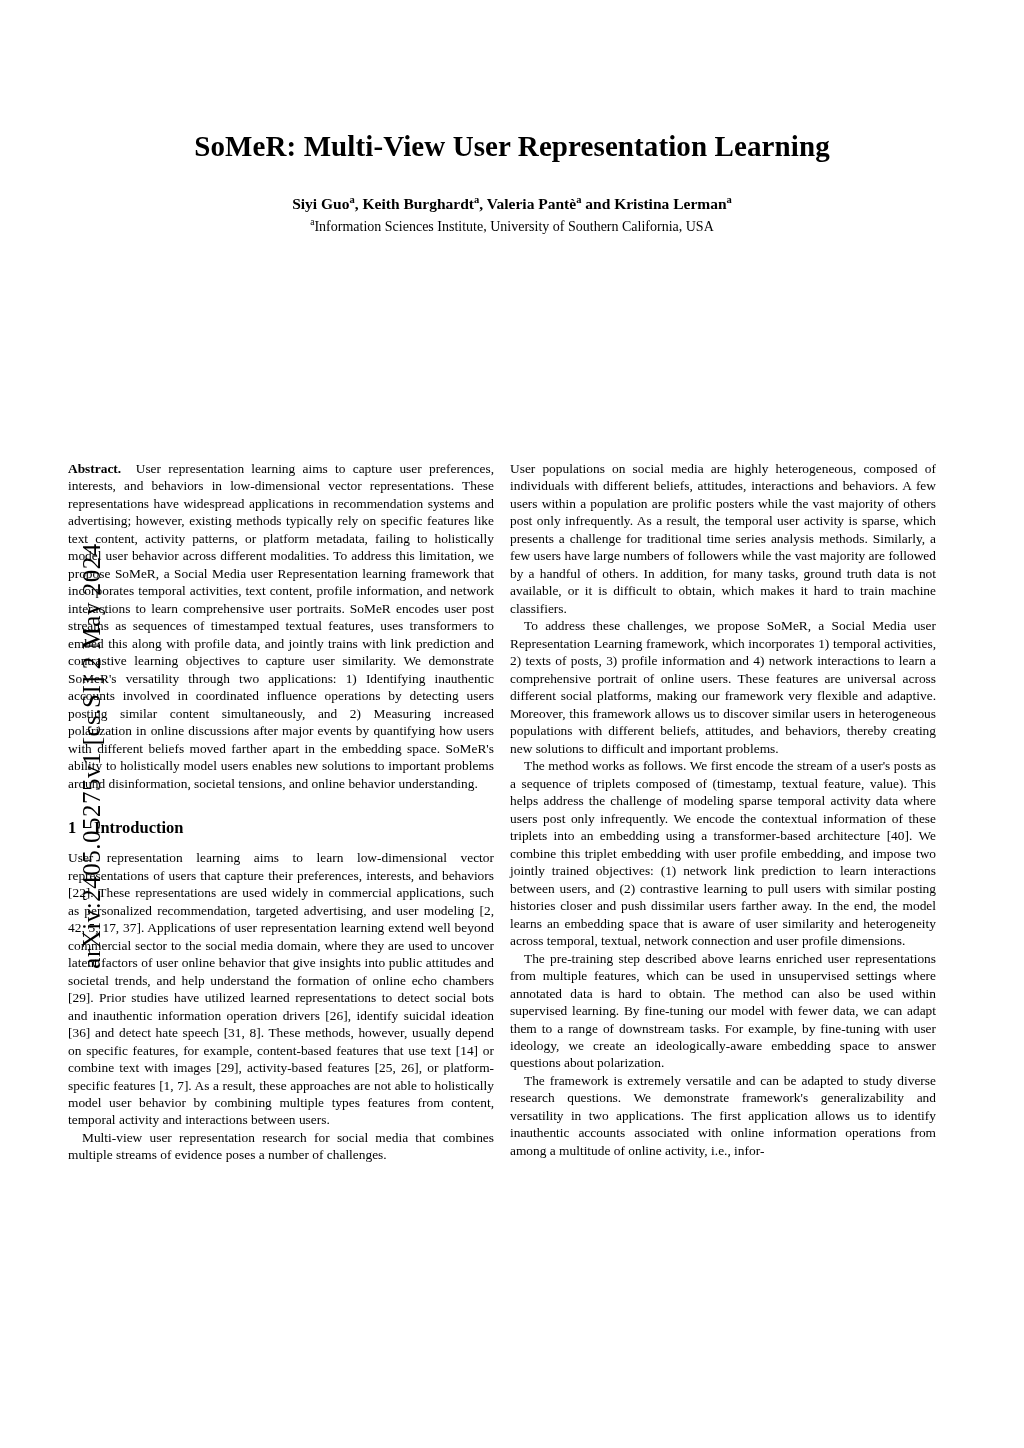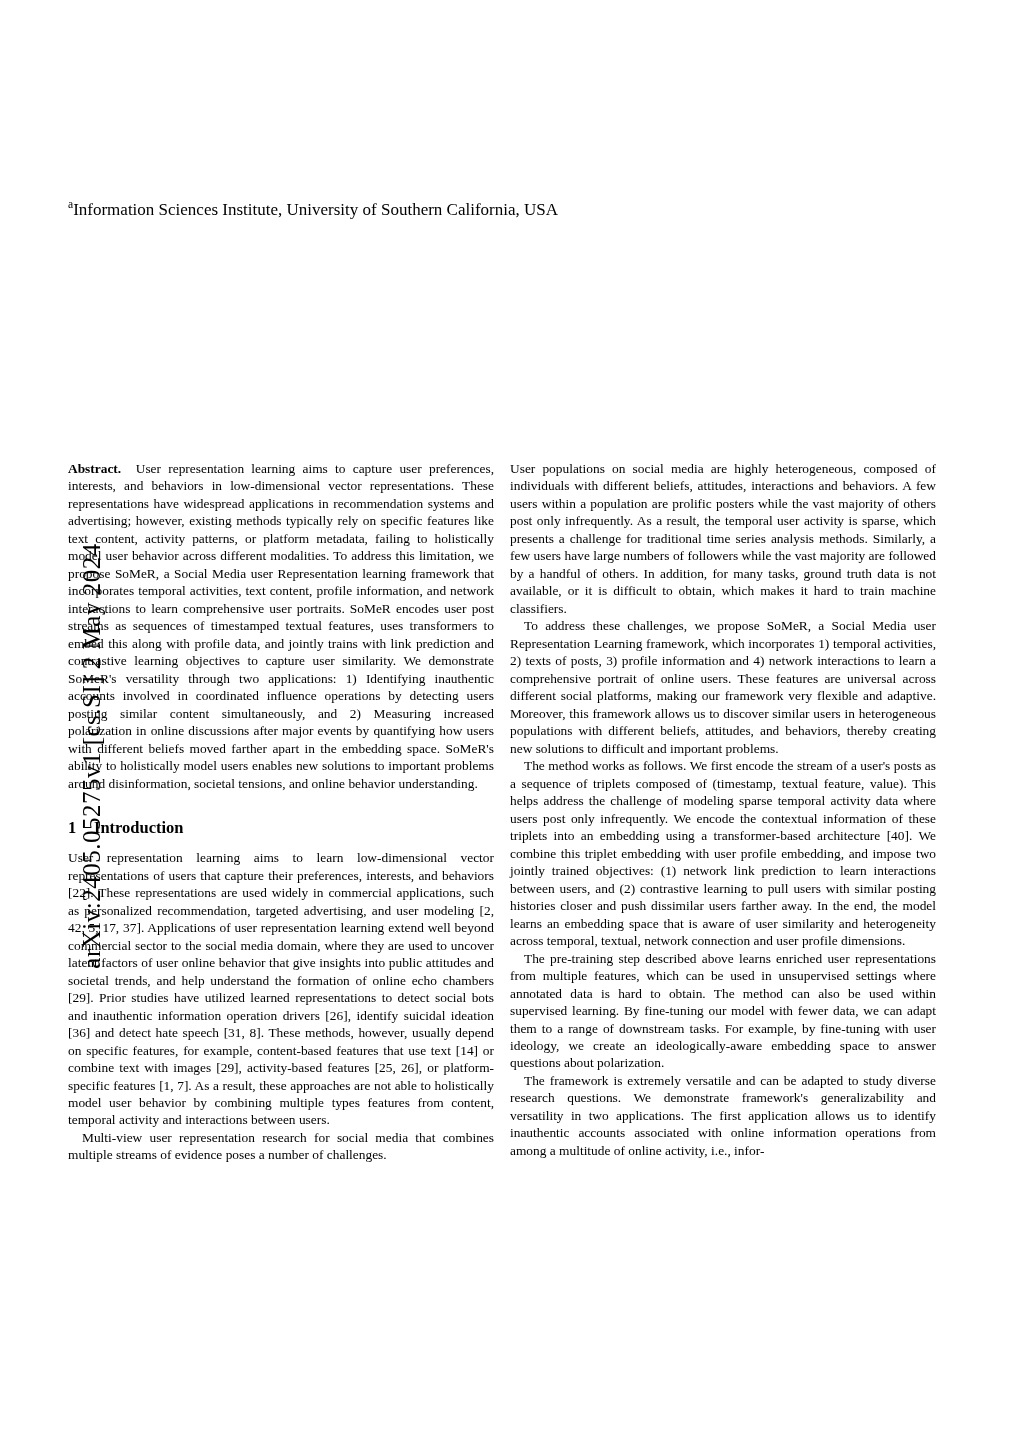--- a/index.html
+++ b/index.html
@@ -51,23 +51,23 @@
     margin: 0 auto;
     width: 820px;
   }
   .authors {
     margin-top: 30px;
     font-size: 15.5px;
     font-weight: bold;
     text-align: center;
   }
   .affiliation {
-    margin-top: 35px;
-    font-size: 17px;
-    text-align: left;
+    margin-top: 6px;
+    font-size: 14px;
+    text-align: center;
   }
   sup {
     font-size: 0.68em;
     vertical-align: super;
     line-height: 0;
   }
   .columns {
     position: absolute;
     left: 68px;
     top: 460px;
@@ -104,23 +104,26 @@
 </style>
 </head>
 <body>
 
 <div class="page">
 
   <div class="arxiv-stamp">arXiv:2405.05275v1  [cs.SI]  2 May 2024</div>
 
   <div class="content">
     <div class="title">
-      <br>
+      <span>SoMeR: Multi-View User Representation Learning</span><br>
     </div>
 
+    <div class="authors">
+      <span>Siyi Guo</span><sup>a</sup><span>, </span><span>Keith Burghardt</span><sup>a</sup><span>, </span><span>Valeria Pantè</span><sup>a</sup><span> and </span><span>Kristina Lerman</span><sup>a</sup>
+    </div>
 
     <div class="affiliation">
       <sup>a</sup><span>Information Sciences Institute, University of Southern California, USA</span>
     </div>
   </div>
 
   <div class="columns">
 
     <div class="col">
       <p><span class="abstract-label">Abstract.</span>&nbsp;&nbsp;<span>User representation learning aims to capture user preferences, interests, and behaviors in low-dimensional vector representations. These representations have widespread applications in recommendation systems and advertising; however, existing methods typically rely on specific features like text content, activity patterns, or platform metadata, failing to holistically model user behavior across different modalities. To address this limitation, we propose SoMeR, a Social Media user Representation learning framework that incorporates temporal activities, text content, profile information, and network interactions to learn comprehensive user portraits. SoMeR encodes user post streams as sequences of timestamped textual features, uses transformers to embed this along with profile data, and jointly trains with link prediction and contrastive learning objectives to capture user similarity. We demonstrate SoMeR's versatility through two applications: 1) Identifying inauthentic accounts involved in coordinated influence operations by detecting users posting similar content simultaneously, and 2) Measuring increased polarization in online discussions after major events by quantifying how users with different beliefs moved farther apart in the embedding space. SoMeR's ability to holistically model users enables new solutions to important problems around disinformation, societal tensions, and online behavior understanding.</span></p>

